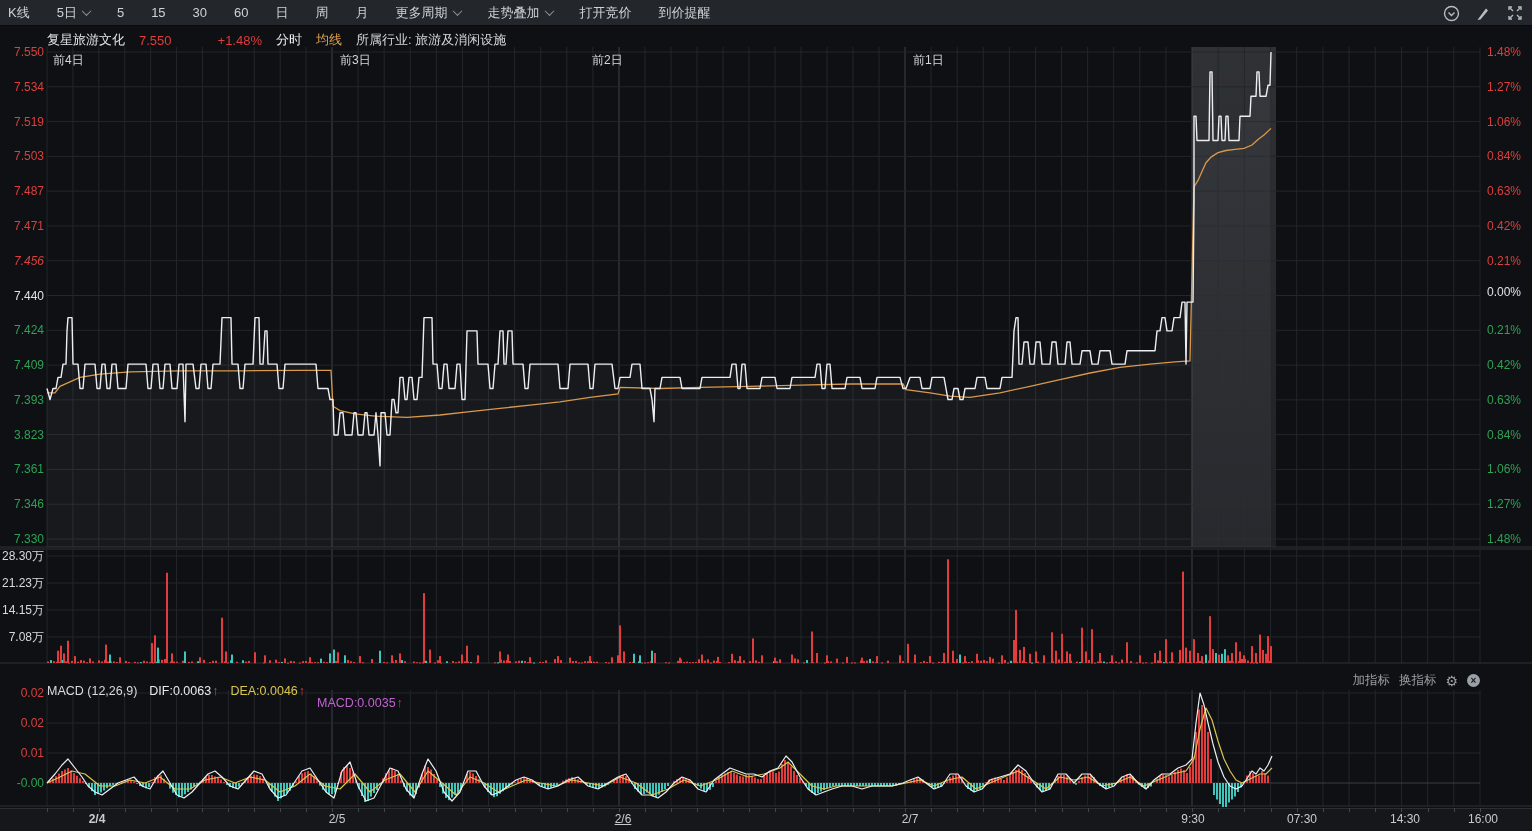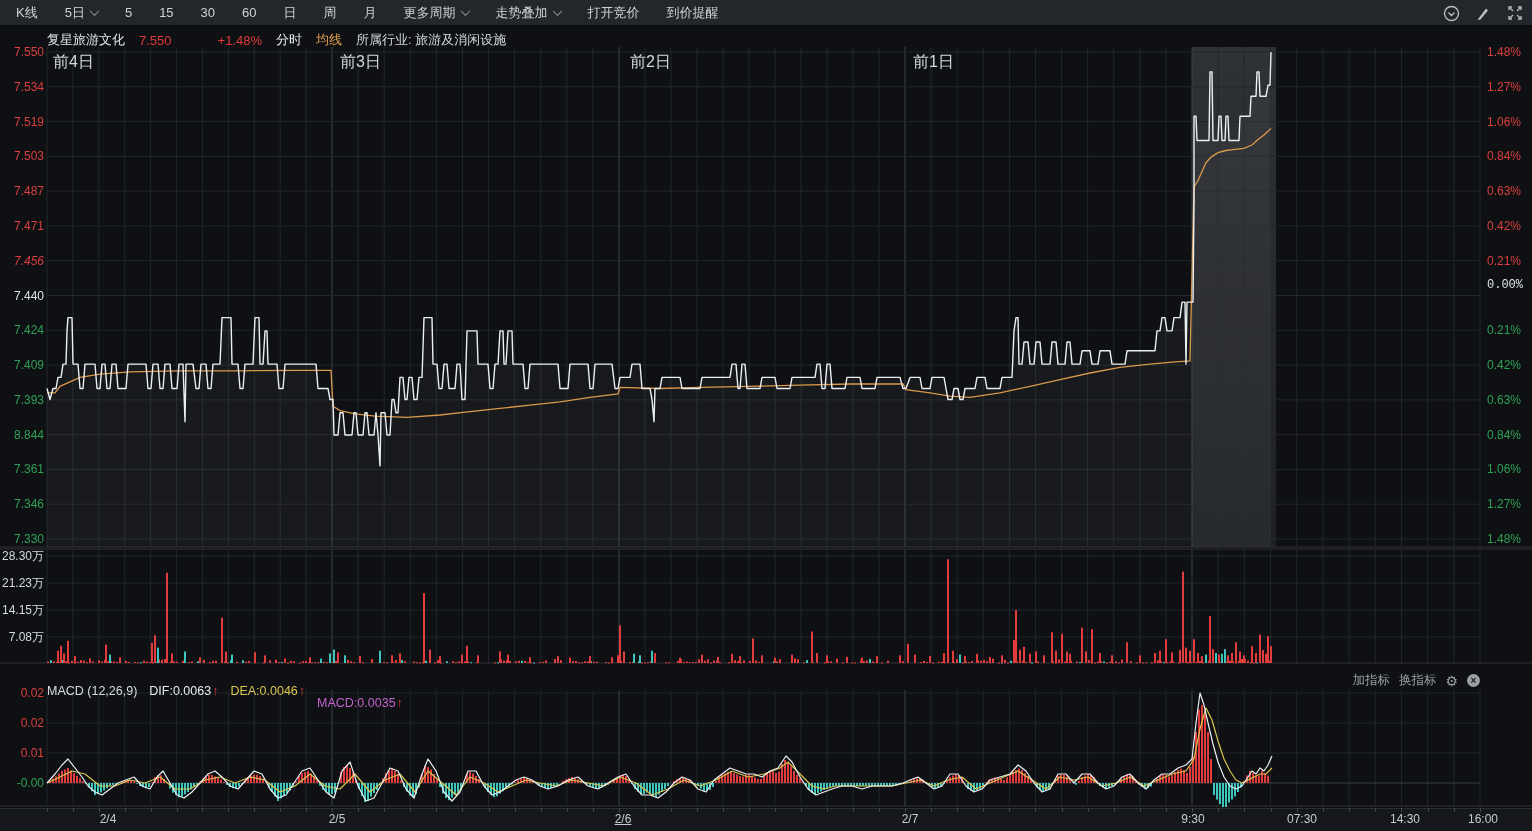--- a/index.html
+++ b/index.html
@@ -10,40 +10,40 @@
     -webkit-font-smoothing:antialiased;
     position:relative;
   }
   
   .toolbar{
     position:absolute;left:0;top:0;width:1532px;height:26px;
     background:#23272c;border-bottom:1px solid #0a0b0d;
     display:flex;align-items:center;box-sizing:border-box;
     color:#ced2d6;font-size:13px;
   }
-  .tb-items{display:flex;align-items:center;gap:27px;padding-left:16px;justify-content:space-between;}
+  .tb-items{display:flex;align-items:center;gap:27px;padding-left:8px;justify-content:space-between;}
   .tb-item{display:flex;align-items:center;cursor:default;white-space:nowrap;}
   .caret{width:6px;height:6px;border-right:1.5px solid #8d939a;border-bottom:1.5px solid #8d939a;
     transform:rotate(45deg) translate(-1px,-1px);margin-left:6px;display:inline-block;}
   .tb-icons{position:absolute;right:8px;top:0;height:26px;display:flex;align-items:center;gap:14px;}
   .tb-icon{display:flex;align-items:center;justify-content:center;width:18px;height:18px;}
   
   .info-row{position:absolute;left:47px;top:31px;display:flex;align-items:center;gap:14px;
     font-size:13px;color:#e3e6e9;white-space:nowrap;z-index:5;}
   .info-price{color:#e23b3b;}
   .info-change{color:#e23b3b;margin-left:38px;}
   .info-minute{color:#eceff1;}
   .info-ma{color:#e0a04e;}
   .info-industry{color:#d4d8db;}
   
   .axis-label{position:absolute;font-size:12px;line-height:12px;transform:translateY(-50%);}
   .left-label{width:42px;text-align:right;left:2px;}
   .right-label{left:1487px;text-align:left;}
   .c-red{color:#d9403e;} .c-green{color:#2fa155;} .c-white{color:#dfe3e6;}
-  .day-label{position:absolute;font-size:16px;color:#d4d8db;transform:none;}
+  .day-label{position:absolute;font-size:12px;color:#d4d8db;transform:none;}
   .time-label{position:absolute;top:812px;font-size:12px;color:#c7cbcf;transform:translateX(-50%);}
   .vol-label{width:44px;text-align:right;left:0px;color:#d7dadd;}
   .macd-axis-label{width:42px;text-align:right;left:2px;}
   
   .macd-header{position:absolute;left:47px;top:672px;display:flex;align-items:center;gap:12px;
     font-size:12.5px;color:#d7dadd;white-space:nowrap;z-index:5;}
   .mh-dif{color:#e8eaec;} .mh-dea{color:#d8c550;} .mh-macd{color:#c063ce;margin-top:24px;}
   .up-arrow{color:#e23b3b;font-weight:bold;margin-left:1px;}
   .macd-actions{position:absolute;right:52px;top:672px;display:flex;align-items:center;gap:9px;
     font-size:12.5px;color:#9aa0a6;z-index:5;}
@@ -1178,52 +1178,52 @@
     <div class="axis-label left-label c-red" style="top: 86.7857px;">7.534</div>
     <div class="axis-label left-label c-red" style="top: 121.571px; text-align: right;">7.519</div>
     <div class="axis-label left-label c-red" style="top: 156.357px;">7.503</div>
     <div class="axis-label left-label c-red" style="top: 191.143px;">7.487</div>
     <div class="axis-label left-label c-red" style="top: 225.929px;">7.471</div>
     <div class="axis-label left-label c-red" style="top: 260.714px; font-style: italic;">7.456</div>
     <div class="axis-label left-label c-white" style="top: 295.5px;">7.440</div>
     <div class="axis-label left-label c-green" style="top: 330.286px;">7.424</div>
     <div class="axis-label left-label c-green" style="top: 365.071px;">7.409</div>
     <div class="axis-label left-label c-green" style="top: 399.857px;">7.393</div>
-    <div class="axis-label left-label c-green" style="top: 434.643px;">8.844</div>
+    <div class="axis-label left-label c-green" style="top: 434.643px;">3.823</div>
     <div class="axis-label left-label c-green" style="top: 469.429px;">7.361</div>
     <div class="axis-label left-label c-green" style="top: 504.214px;">7.346</div>
     <div class="axis-label left-label c-green" style="top: 539px;">7.330</div>
     <div class="axis-label right-label c-red" style="top: 52px;">1.48%</div>
     <div class="axis-label right-label c-red" style="top: 86.7857px;">1.27%</div>
     <div class="axis-label right-label c-red" style="top: 121.571px;">1.06%</div>
     <div class="axis-label right-label c-red" style="top: 156.357px;">0.84%</div>
     <div class="axis-label right-label c-red" style="top: 191.143px;">0.63%</div>
     <div class="axis-label right-label c-red" style="top: 225.929px;">0.42%</div>
     <div class="axis-label right-label c-red" style="top: 260.714px;">0.21%</div>
-    <div class="axis-label right-label c-white" style="top: 285px; font-family: Liberation Mono, monospace;">0.00%</div>
+    <div class="axis-label right-label c-white" style="top: 292px;">0.00%</div>
     <div class="axis-label right-label c-green" style="top: 330.286px;">0.21%</div>
     <div class="axis-label right-label c-green" style="top: 365.071px;">0.42%</div>
     <div class="axis-label right-label c-green" style="top: 399.857px;">0.63%</div>
     <div class="axis-label right-label c-green" style="top: 434.643px;">0.84%</div>
     <div class="axis-label right-label c-green" style="top: 469.429px;">1.06%</div>
     <div class="axis-label right-label c-green" style="top: 504.214px;">1.27%</div>
     <div class="axis-label right-label c-green" style="top: 539px;">1.48%</div>
     <div class="axis-label vol-label" style="top: 556px;">28.30万</div>
     <div class="axis-label vol-label" style="top: 583px;">21.23万</div>
     <div class="axis-label vol-label" style="top: 610px;">14.15万</div>
     <div class="axis-label vol-label" style="top: 637px;">7.08万</div>
     <div class="axis-label macd-axis-label c-red" style="top: 693px;">0.02</div>
     <div class="axis-label macd-axis-label c-red" style="top: 723px;">0.02</div>
     <div class="axis-label macd-axis-label c-red" style="top: 753px;">0.01</div>
     <div class="axis-label macd-axis-label c-green" style="top: 783px;">-0.00</div>
     <div class="day-label" style="left: 53px; top: 52px;">前4日</div>
     <div class="day-label" style="left: 340px; top: 52px;">前3日</div>
-    <div class="day-label" style="left: 630px; top: 52px;">前2日</div>
+    <div class="day-label" style="left: 592px; top: 52px;">前2日</div>
     <div class="day-label" style="left: 913px; top: 52px;">前1日</div>
-    <div class="time-label" style="left: 108px;">2/4</div>
+    <div class="time-label" style="left: 97px; font-weight: bold;">2/4</div>
     <div class="time-label" style="left: 337px;">2/5</div>
     <div class="time-label" style="left: 623px; text-decoration: underline;">2/6</div>
     <div class="time-label" style="left: 910px;">2/7</div>
     <div class="time-label" style="left: 1193px;">9:30</div>
     <div class="time-label" style="left: 1302px;">07:30</div>
     <div class="time-label" style="left: 1405px;">14:30</div>
     <div class="time-label" style="left: 1483px;">16:00</div>
     <div style="position: absolute; left: 72.9091px; top: 808px; width: 1px; height: 4px; background: rgb(65, 70, 76);"></div>
     <div style="position: absolute; left: 98.8182px; top: 808px; width: 1px; height: 4px; background: rgb(65, 70, 76);"></div>
     <div style="position: absolute; left: 124.727px; top: 808px; width: 1px; height: 4px; background: rgb(65, 70, 76);"></div>

